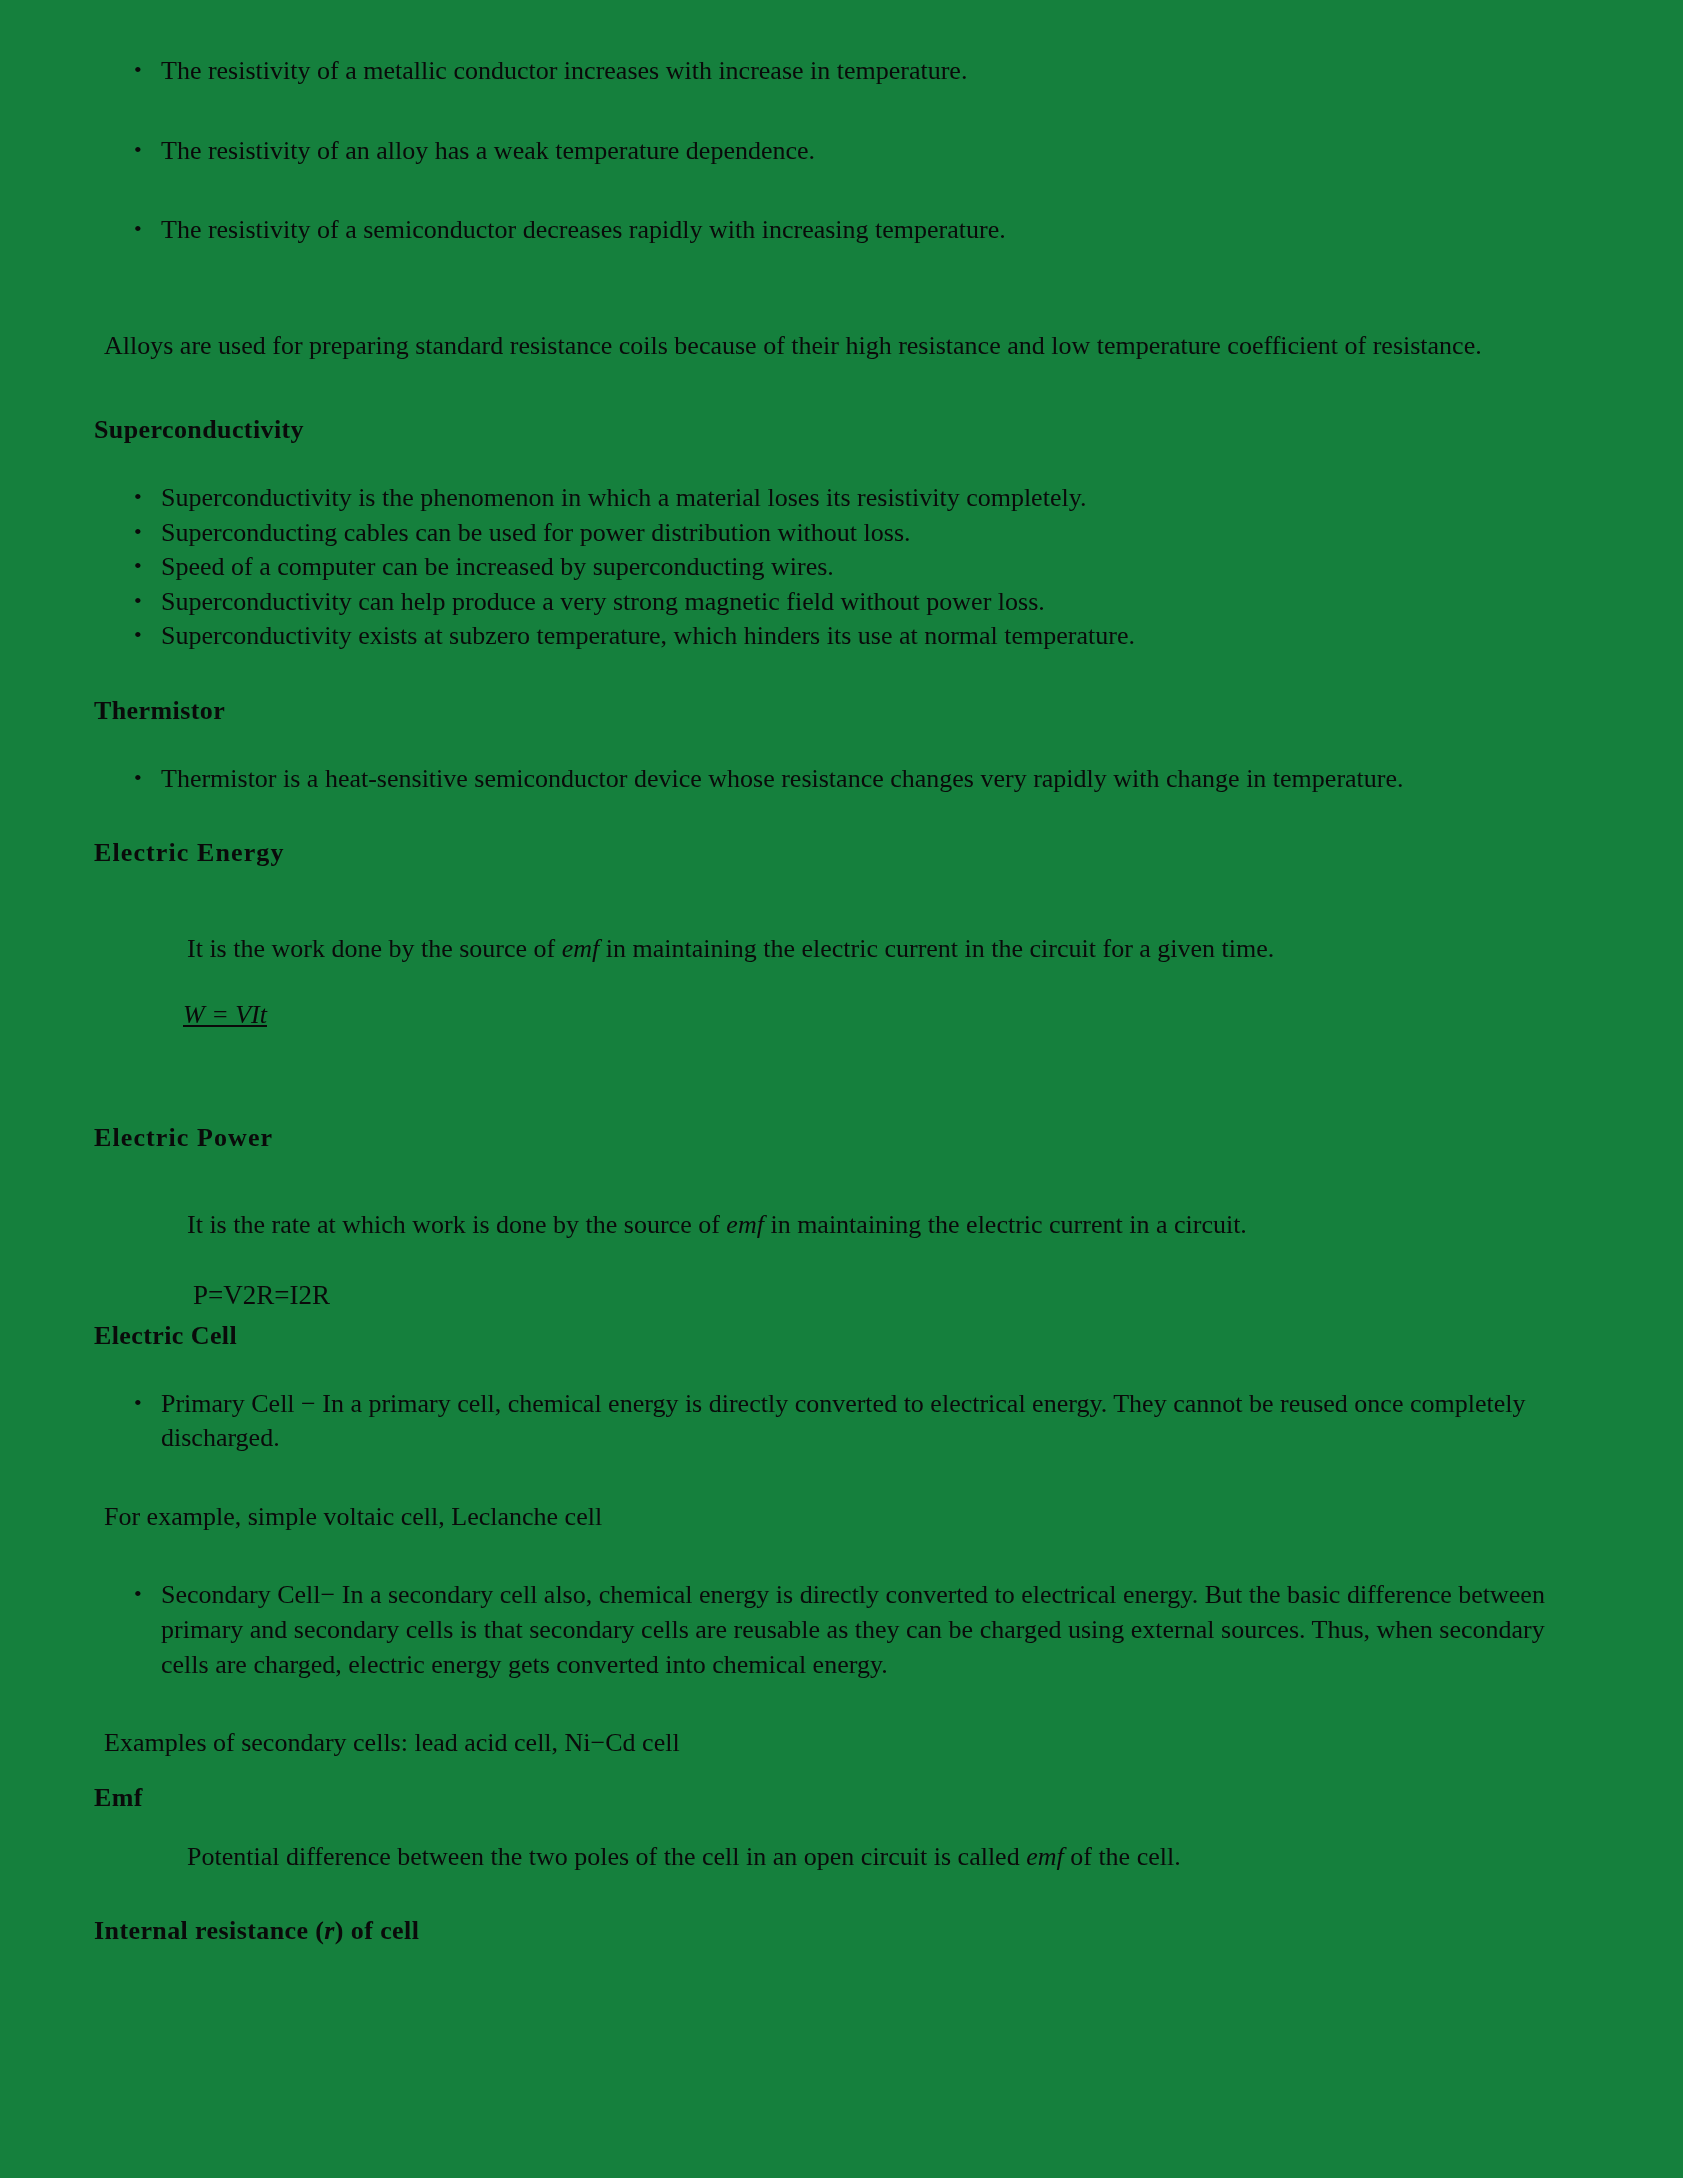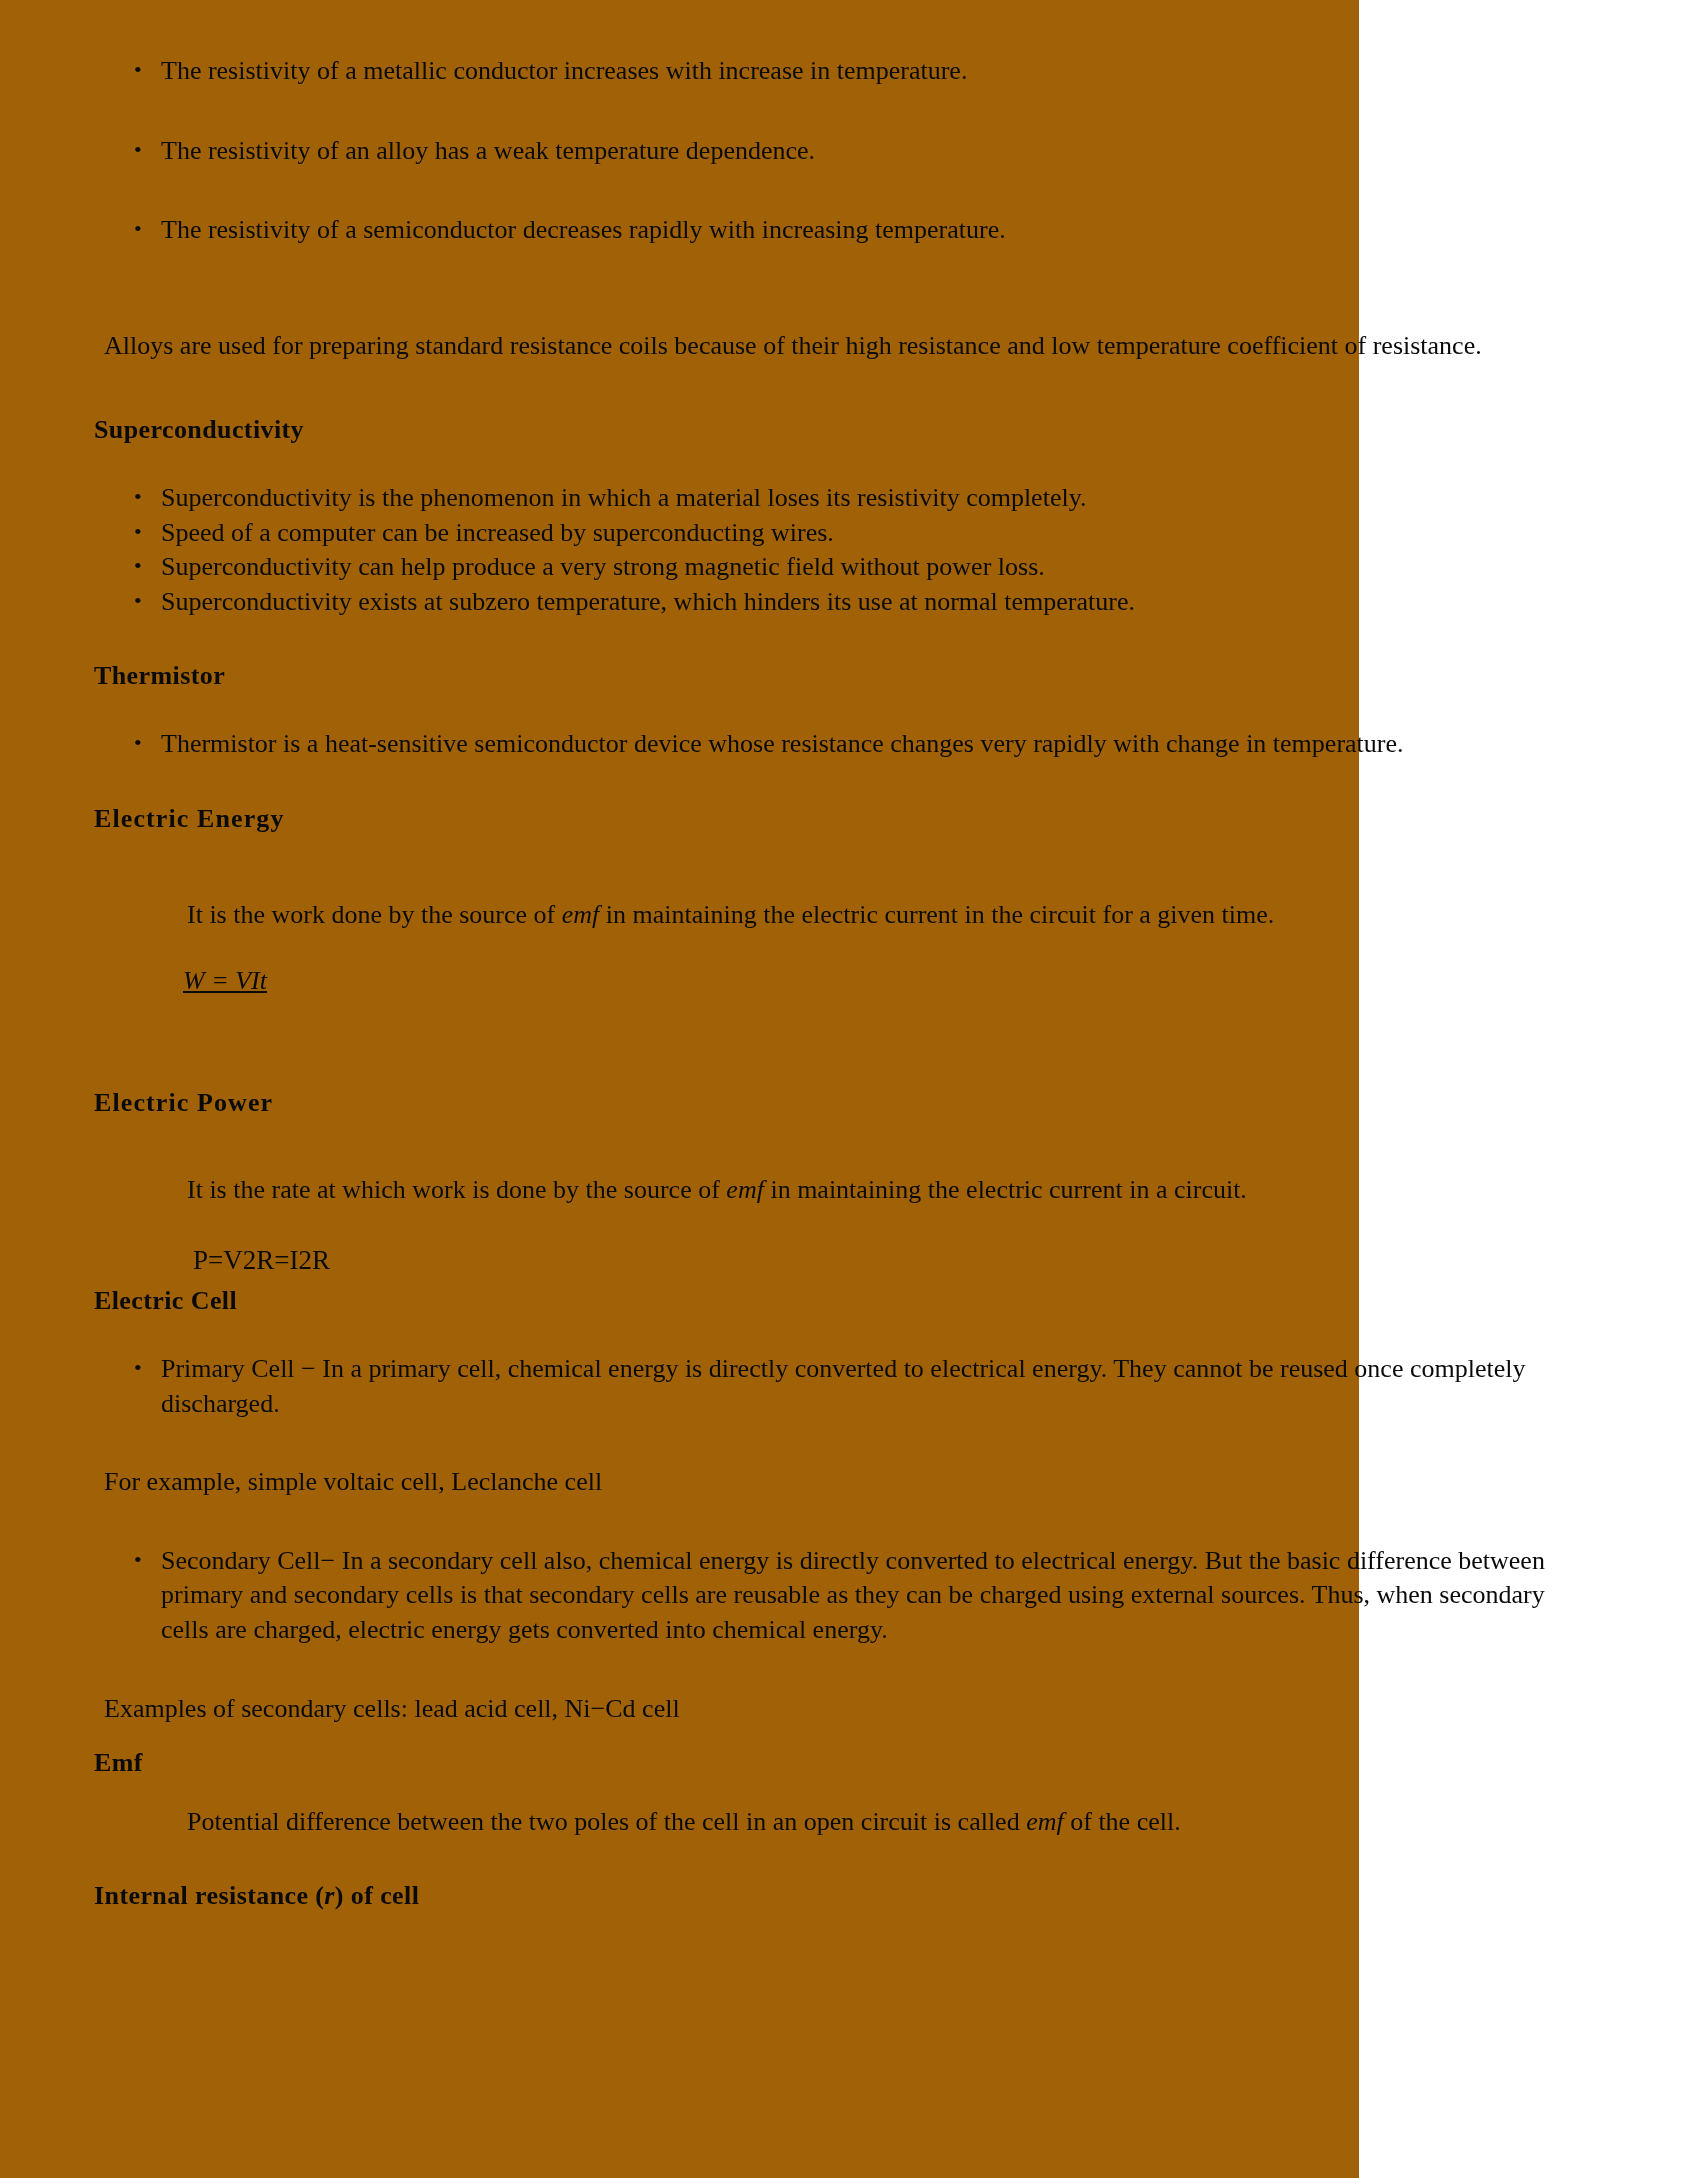--- a/index.html
+++ b/index.html
@@ -9,23 +9,23 @@
   }
   body {
     width: 1683px;
     height: 2178px;
     font-family: "Liberation Serif", "DejaVu Serif", serif;
     color: #0a0a0a;
     -webkit-font-smoothing: none;
   }
   .page {
     position: relative;
-    width: 1359px;
+    width: 1683px;
     height: 2178px;
-    background: #a16207;
+    background: #15803d;
     box-sizing: border-box;
     padding: 54px 104px 0 94px;
   }
   .content {
     width: 1485px;
     margin: 0 auto;
   }
 
   
   .para {
@@ -131,20 +131,21 @@
     <p class="para"> Alloys are used for preparing standard resistance coils because of their high resistance and low temperature coefficient of resistance.</p>
 
     <div class="sp-40"></div>
 
     <p class="heading">Superconductivity</p>
 
     <div class="sp-34"></div>
 
     <ul class="blist tight">
       <li>Superconductivity is the phenomenon in which a material loses its resistivity completely.</li>
+      <li>Superconducting cables can be used for power distribution without loss.</li>
       <li>Speed of a computer can be increased by superconducting wires.</li>
       <li>Superconductivity can help produce a very strong magnetic field without power loss.</li>
       <li>Superconductivity exists at subzero temperature, which hinders its use at normal temperature.</li>
     </ul>
 
     <div class="sp-40"></div>
 
     <p class="heading">Thermistor</p>
 
     <div class="sp-34"></div>

